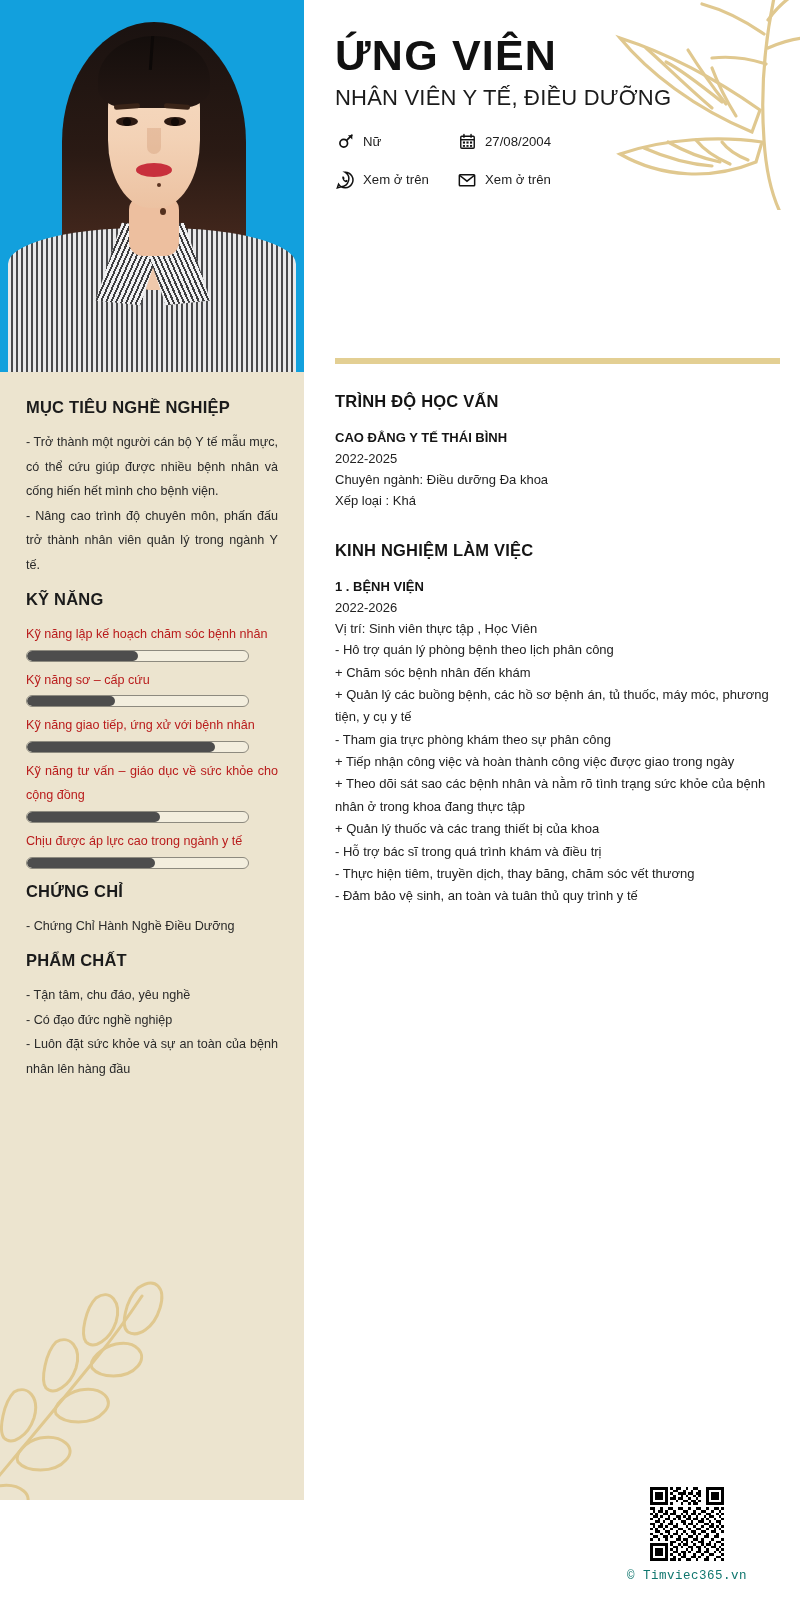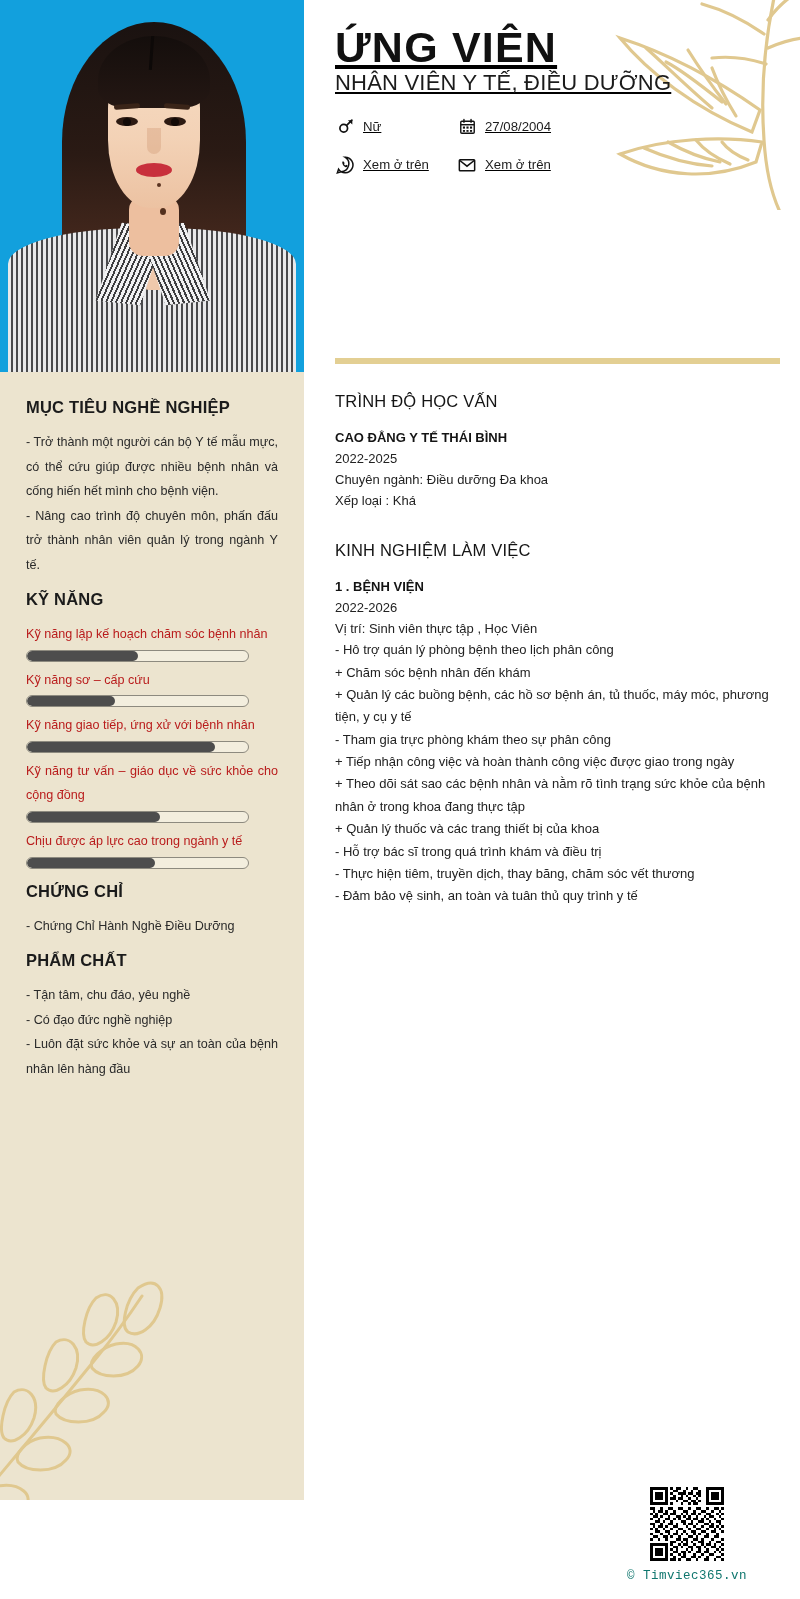--- a/index.html
+++ b/index.html
@@ -132,32 +132,33 @@
 
   
   .header {
     position: absolute;
     left: 304px; top: 0;
     width: 496px; height: 372px;
     background: #ffffff;
     overflow: hidden;
   }
   .leaf-deco-tr { position:absolute; right:-6px; top:-10px; width:290px; height:220px; pointer-events:none; }
-  .h-inner { position: relative; padding: 24px 26px 0 31px; text-decoration: underline; }
+  .h-inner { position: relative; padding: 32px 26px 0 31px; }
   .h-name {
     font-size: 43px;
     font-weight: 700;
     color: #111111;
     letter-spacing: 1.2px;
     line-height: 1.08;
   }
   .h-role {
     font-size: 22px;
     color: #1b1b1b;
     letter-spacing: .2px;
+    margin-top: 7px;
     line-height: 1.2;
   }
   .h-contact { margin-top: 20px; }
   .h-row { display: flex; align-items: flex-start; margin-bottom: 18px; }
   .h-item { display: flex; align-items: center; }
   .h-item .ic { width: 20px; height: 20px; flex: 0 0 20px; display:flex; align-items:center; justify-content:center; margin-right: 8px; }
   .h-item .tx { font-size: 13.2px; color: #1d1d1d; white-space: nowrap; }
   .w-gender { width: 122px; }
   .w-phone  { width: 122px; }
   .gold-rule {
@@ -171,21 +172,21 @@
   .right-col {
     position: absolute;
     left: 304px; top: 380px;
     width: 496px;
     padding: 12px 26px 0 31px;
     background: #ffffff;
   }
   .rsec + .rsec { margin-top: 30px; }
   .rsec-title {
     font-size: 16.5px;
-    font-weight: 400;
+    font-weight: 700;
     color: #141414;
     letter-spacing: .2px;
     margin-bottom: 16px;
   }
   .r-strong { font-size: 13px; font-weight: 700; color: #141414; line-height: 1.62; }
   .r-line { font-size: 13px; color: #222222; line-height: 1.62; }
   .r-line.wrapline { line-height: 1.72; }
 
   
   .footer {

